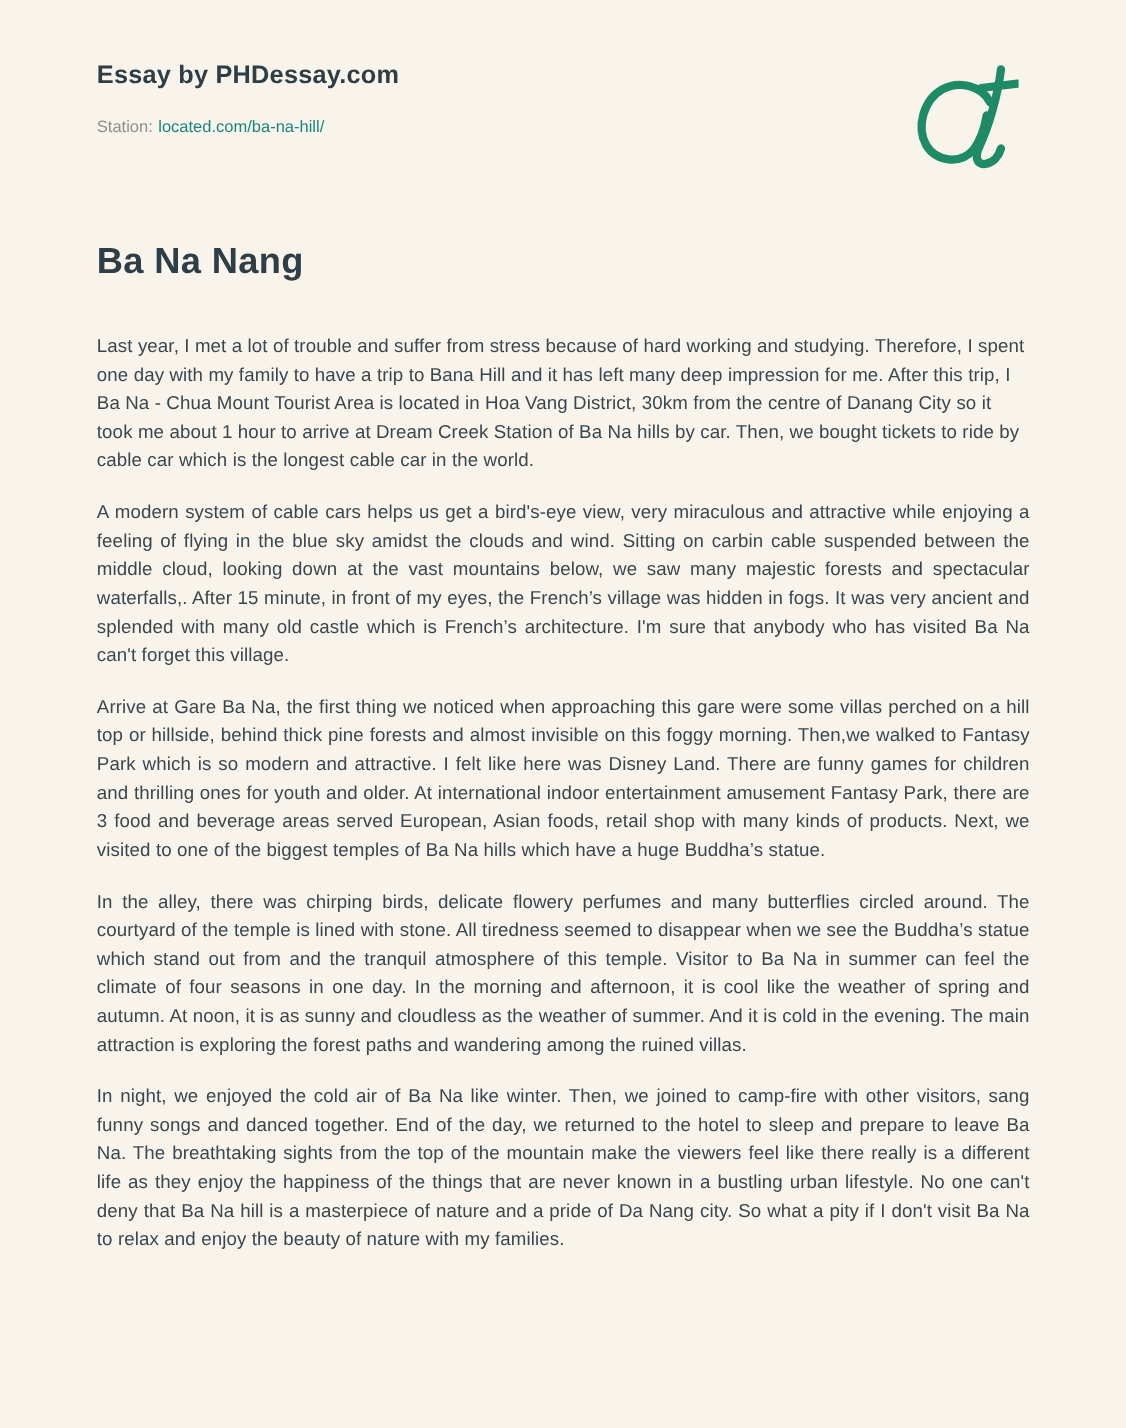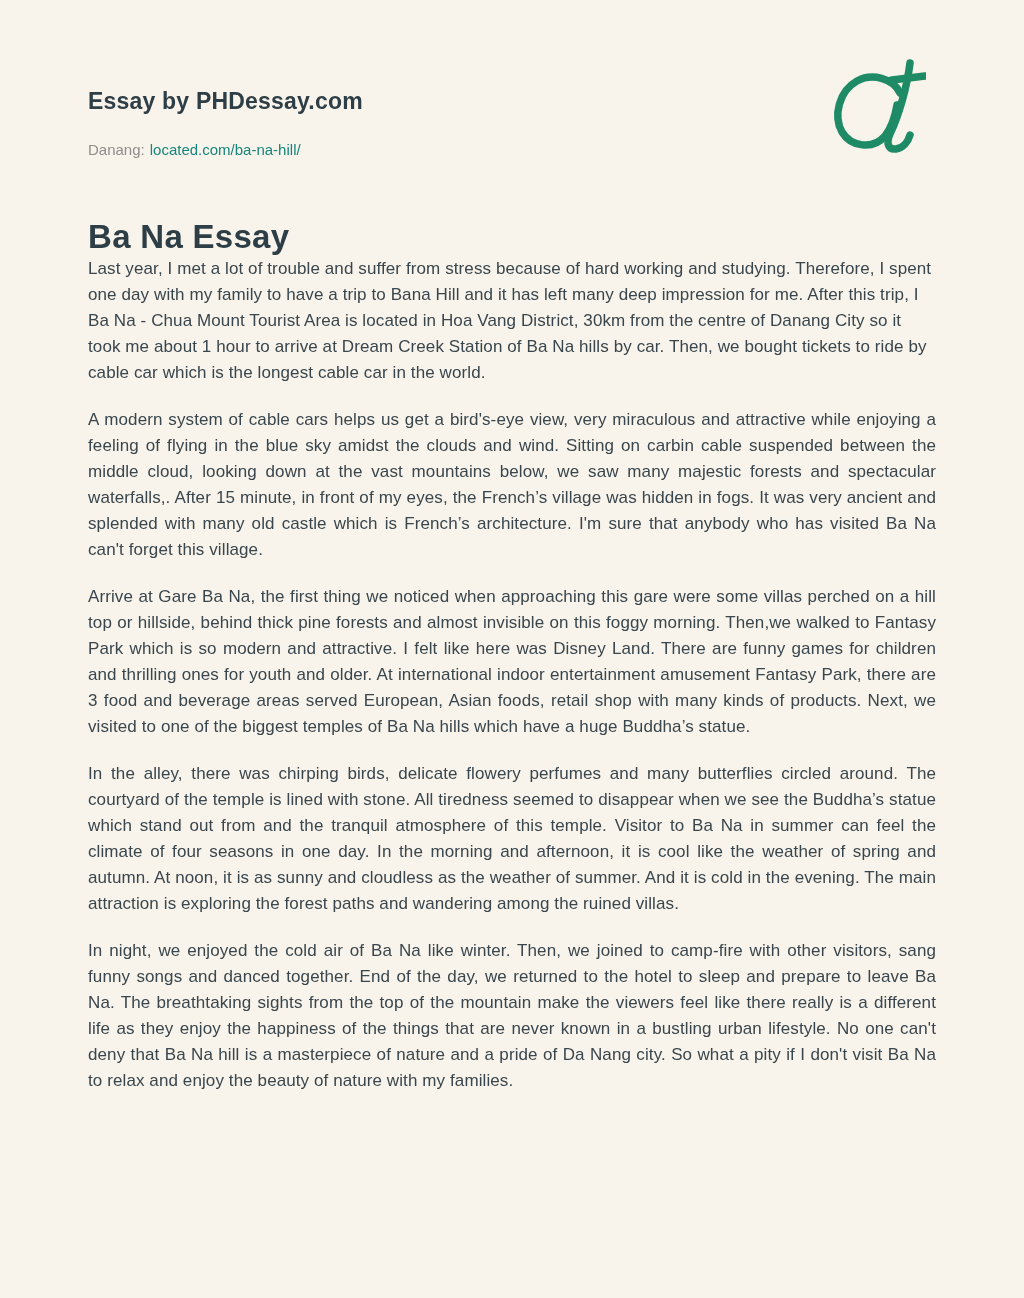--- a/index.html
+++ b/index.html
@@ -3,69 +3,69 @@
 <meta charset="utf-8">
 <style>
   * { margin: 0; padding: 0; box-sizing: border-box; }
   html, body { width: 1024px; height: 1298px; overflow: hidden; }
   body {
     background: #F9F4EB;
     font-family: "Liberation Sans", sans-serif;
     color: #39464D;
   }
   .page { padding: 50px 88px 0 88px; width: 1024px; }
-  .header { display: flex; justify-content: space-between; align-items: flex-end; }
+  .header { display: flex; justify-content: space-between; align-items: flex-start; }
   .byline {
     font-size: 23px;
     font-weight: 700;
     color: #2E3E46;
     letter-spacing: 0.2px;
     padding-top: 4px;
   }
   .source { margin-top: 26px; font-size: 15px; color: #8E8E8A; }
   .source a { color: #17857B; text-decoration: none; margin-left: 5px; cursor: pointer; }
   .logo { width: 100px; height: 106px; margin-top: 2px; margin-right: 10px; }
   .logo svg { width: 100%; height: 100%; }
   h1.title {
     margin-top: 60px;
     font-size: 33px;
     font-weight: 700;
     color: #2E3E46;
     letter-spacing: 0.3px;
   }
-  article { }
+  article { margin-top: 46px; }
   article p {
     font-size: 17px;
     line-height: 26px;
     color: #39464D;
     margin-bottom: 21px;
     letter-spacing: 0.1px;
   }
   article p.justify { text-align: justify; }
 </style>
 </head>
 <body>
 
 <div class="page">
 
   <div class="header">
     <div class="header-left">
       <div class="byline">Essay by PHDessay.com</div>
-      <p class="source"><span>Danang:</span><a href="#">located.com/ba-na-hill/</a></p>
+      <p class="source"><span>Station:</span><a href="#">located.com/ba-na-hill/</a></p>
     </div>
     <div class="logo">
       <svg viewBox="0 0 100 104" fill="none" xmlns="http://www.w3.org/2000/svg">
         <path d="M 74 40 C 67 25 46 20 31 28 C 13 38 7 63 16 79 C 25 94 47 97 59 83 C 65 75 69 64 71 52" stroke="#1F8B66" stroke-width="7.5" stroke-linecap="round" fill="none"></path>
         <path d="M 84 10 C 81 34 73 62 64 81 C 60 90 62 97 70 96 C 77 95 82 89 84 82" stroke="#1F8B66" stroke-width="7.5" stroke-linecap="round" fill="none"></path>
         <path d="M 66 27 L 99 23" stroke="#1F8B66" stroke-width="7.5" stroke-linecap="round" fill="none"></path>
       </svg>
     </div>
   </div>
 
-  <h1 class="title">Ba Na Essay</h1>
+  <h1 class="title">Ba Na Nang</h1>
 
   <article>
     <p>Last year, I met a lot of trouble and suffer from stress because of hard working and studying. Therefore, I spent one day with my family to have a trip to Bana Hill and it has left many deep impression for me. After this trip, I Ba Na - Chua Mount Tourist Area is located in Hoa Vang District, 30km from the centre of Danang City so it took me about 1 hour to arrive at Dream Creek Station of Ba Na hills by car. Then, we bought tickets to ride by cable car which is the longest cable car in the world.</p>
     <p class="justify">A modern system of cable cars helps us get a bird's-eye view, very miraculous and attractive while enjoying a feeling of flying in the blue sky amidst the clouds and wind. Sitting on carbin cable suspended between the middle cloud, looking down at the vast mountains below, we saw many majestic forests and spectacular waterfalls,. After 15 minute, in front of my eyes, the French’s village was hidden in fogs. It was very ancient and splended with many old castle which is French’s architecture. I'm sure that anybody who has visited Ba Na can't forget this village.</p>
     <p class="justify">Arrive at Gare Ba Na, the first thing we noticed when approaching this gare were some villas perched on a hill top or hillside, behind thick pine forests and almost invisible on this foggy morning. Then,we walked to Fantasy Park which is so modern and attractive. I felt like here was Disney Land. There are funny games for children and thrilling ones for youth and older. At international indoor entertainment amusement Fantasy Park, there are 3 food and beverage areas served European, Asian foods, retail shop with many kinds of products. Next, we visited to one of the biggest temples of Ba Na hills which have a huge Buddha’s statue.</p>
     <p class="justify">In the alley, there was chirping birds, delicate flowery perfumes and many butterflies circled around. The courtyard of the temple is lined with stone. All tiredness seemed to disappear when we see the Buddha’s statue which stand out from and the tranquil atmosphere of this temple. Visitor to Ba Na in summer can feel the climate of four seasons in one day. In the morning and afternoon, it is cool like the weather of spring and autumn. At noon, it is as sunny and cloudless as the weather of summer. And it is cold in the evening. The main attraction is exploring the forest paths and wandering among the ruined villas.</p>
     <p class="justify">In night, we enjoyed the cold air of Ba Na like winter. Then, we joined to camp-fire with other visitors, sang funny songs and danced together. End of the day, we returned to the hotel to sleep and prepare to leave Ba Na. The breathtaking sights from the top of the mountain make the viewers feel like there really is a different life as they enjoy the happiness of the things that are never known in a bustling urban lifestyle. No one can't deny that Ba Na hill is a masterpiece of nature and a pride of Da Nang city. So what a pity if I don't visit Ba Na to relax and enjoy the beauty of nature with my families.</p>
   </article>
 
 </div>

